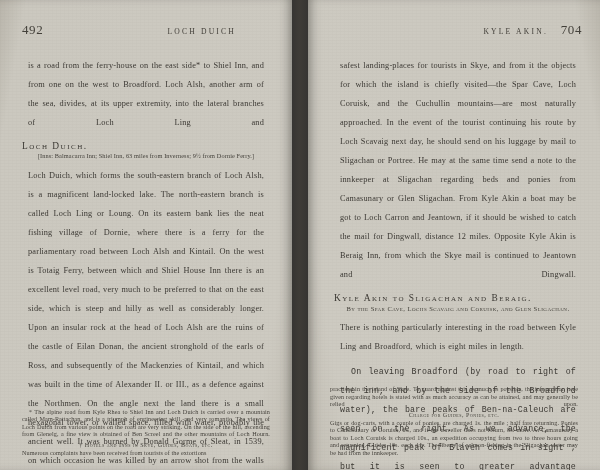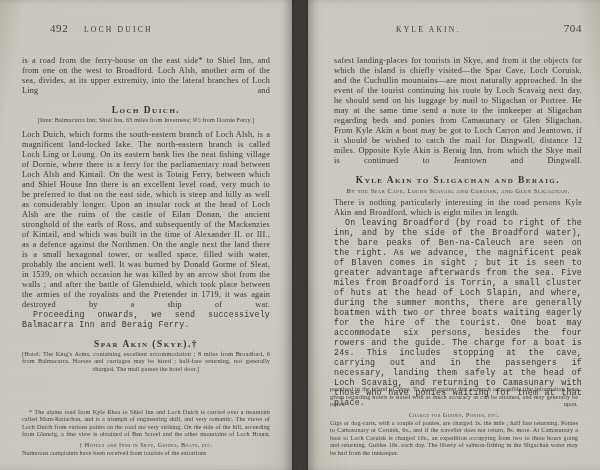--- a/index.html
+++ b/index.html
@@ -48,54 +48,53 @@
 
   
   .runhead {
     display: flex;
     align-items: baseline;
     height: 16px;
     margin-bottom: 18px;
     color: #3a3833;
   }
   .folio {
-    font-size: 11px;
+    font-size: 13px;
     letter-spacing: 0.6px;
     width: 34px;
     color: #423f39;
-    margin-left: 28px;
   }
   .runtitle {
     flex: 1;
-    text-align: left;
+    text-align: right;
     font-size: 7.6px;
     letter-spacing: 2.2px;
     text-transform: uppercase;
     color: #403d37;
   }
   .folio.right-folio { text-align: right; }
 
   p.body {
-    margin: 0;
+    margin: 6px;
     font-size: 8.3px;
-    line-height: 10px;
+    line-height: 19px;
     text-align: justify;
     text-align-last: justify;
     color: #3b3833;
     letter-spacing: 0.18px;
     word-spacing: 0.6px;
   }
   p.body.last { text-align-last: left; }
   p.body.indent { text-indent: 11px; font-family: Liberation Mono, monospace; }
 
   h2.section {
     margin: 9px 0 1px 0;
-    text-align: center;
+    text-align: left;
     font-size: 9.4px;
-    font-weight: bold;
+    font-weight: normal;
     letter-spacing: 1.5px;
     color: #3a3732;
     font-variant: small-caps;
     text-transform: none;
   }
   h3.subsection {
     margin: 2px 0 4px 0;
     text-align: center;
     font-size: 6.6px;
     font-weight: normal;
@@ -207,21 +206,21 @@
         <span class="folio"></span>
         <span class="runtitle">KYLE AKIN.</span>
         <span class="folio right-folio">704</span>
       </div>
 
       <p class="body">safest landing-places for tourists in Skye, and from it the objects for which the island is chiefly visited—the Spar Cave, Loch Coruisk, and the Cuchullin mountains—are most naturally approached.  In the event of the tourist continuing his route by Loch Scavaig next day, he should send on his luggage by mail to Sligachan or Portree.  He may at the same time send a note to the innkeeper at Sligachan regarding beds and ponies from Camasunary or Glen Sligachan.  From Kyle Akin a boat may be got to Loch Carron and Jeantown, if it should be wished to catch the mail for Dingwall, distance 12 miles.  Opposite Kyle Akin is Beraig Inn, from which the Skye mail is continued to Jeantown and Dingwall.</p>
 
       <h2 class="section">Kyle Akin to Sligachan and Beraig.</h2>
       <h3 class="subsection">By the Spar Cave, Lochs Scavaig and Coruisk, and Glen Sligachan.</h3>
 
-      <p class="body last">There is nothing particularly interesting in the road persons Kyle Akin and Broadford, which is eight miles in length.</p>
+      <p class="body last">There is nothing particularly interesting in the road between Kyle Ling and Broadford, which is eight miles in length.</p>
 
       <p class="body indent last">On leaving Broadford (by road to right of the inn, and by the side of the Broadford water), the bare peaks of Ben-na-Caleuch are seen on the right.  As we advance, the magnificent peak of Blaven comes in sight ; but it is seen to greater advantage afterwards from the sea.  Five miles from Broadford is Torrin, a small cluster of huts at the head of Loch Slapin, and where, during the summer months, there are generally boatmen with two or three boats waiting eagerly for the hire of the tourist.  One boat may accommodate six persons, besides the four rowers and the guide.  The charge for a boat is 24s.  This includes stopping at the cave, carrying out and in the passengers if necessary, landing them safely at the head of Loch Scavaig, and returning to Camasunary with those who have ponies waiting for them at that place.</p>
     </div>
 
     <div class="footnotes">
       <div class="rule"></div>
       <p class="footnote">practised in the island of Skye.  To guard against this as much as possible, the information here given regarding hotels is stated with as much accuracy as can be attained, and may generally be relied upon.</p>
       <p class="fn-head">Charge for Guides, Ponies, etc.</p>
       <p class="footnote last">Gigs or dog-carts, with a couple of ponies, are charged 1s. the mile ; half fare returning.  Ponies to Camasunary or Coruisk, 6s., and if the traveller does not return, 8s. more.  At Camasunary a boat to Loch Coruisk is charged 10s., an expedition occupying from two to three hours going and returning.  Guides 10s. each day.  The liberty of salmon-fishing in the Sligachan water may be had from the innkeeper.</p>
     </div>

